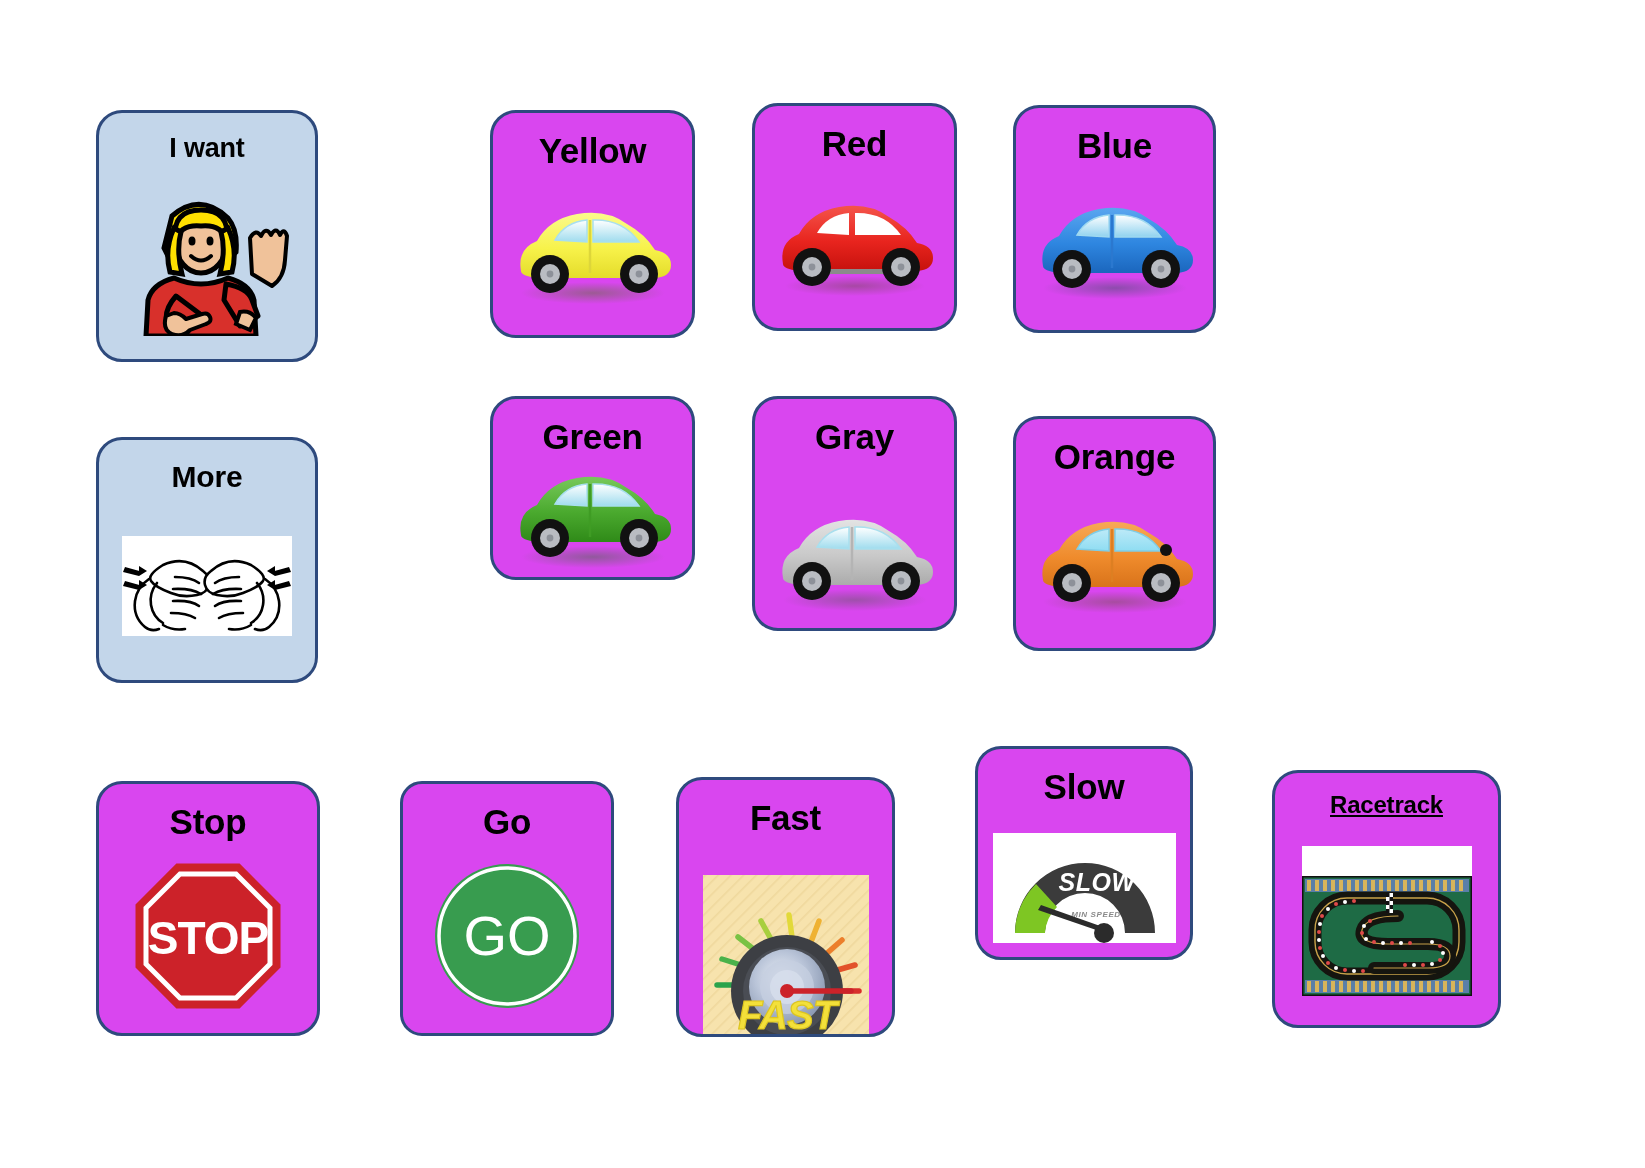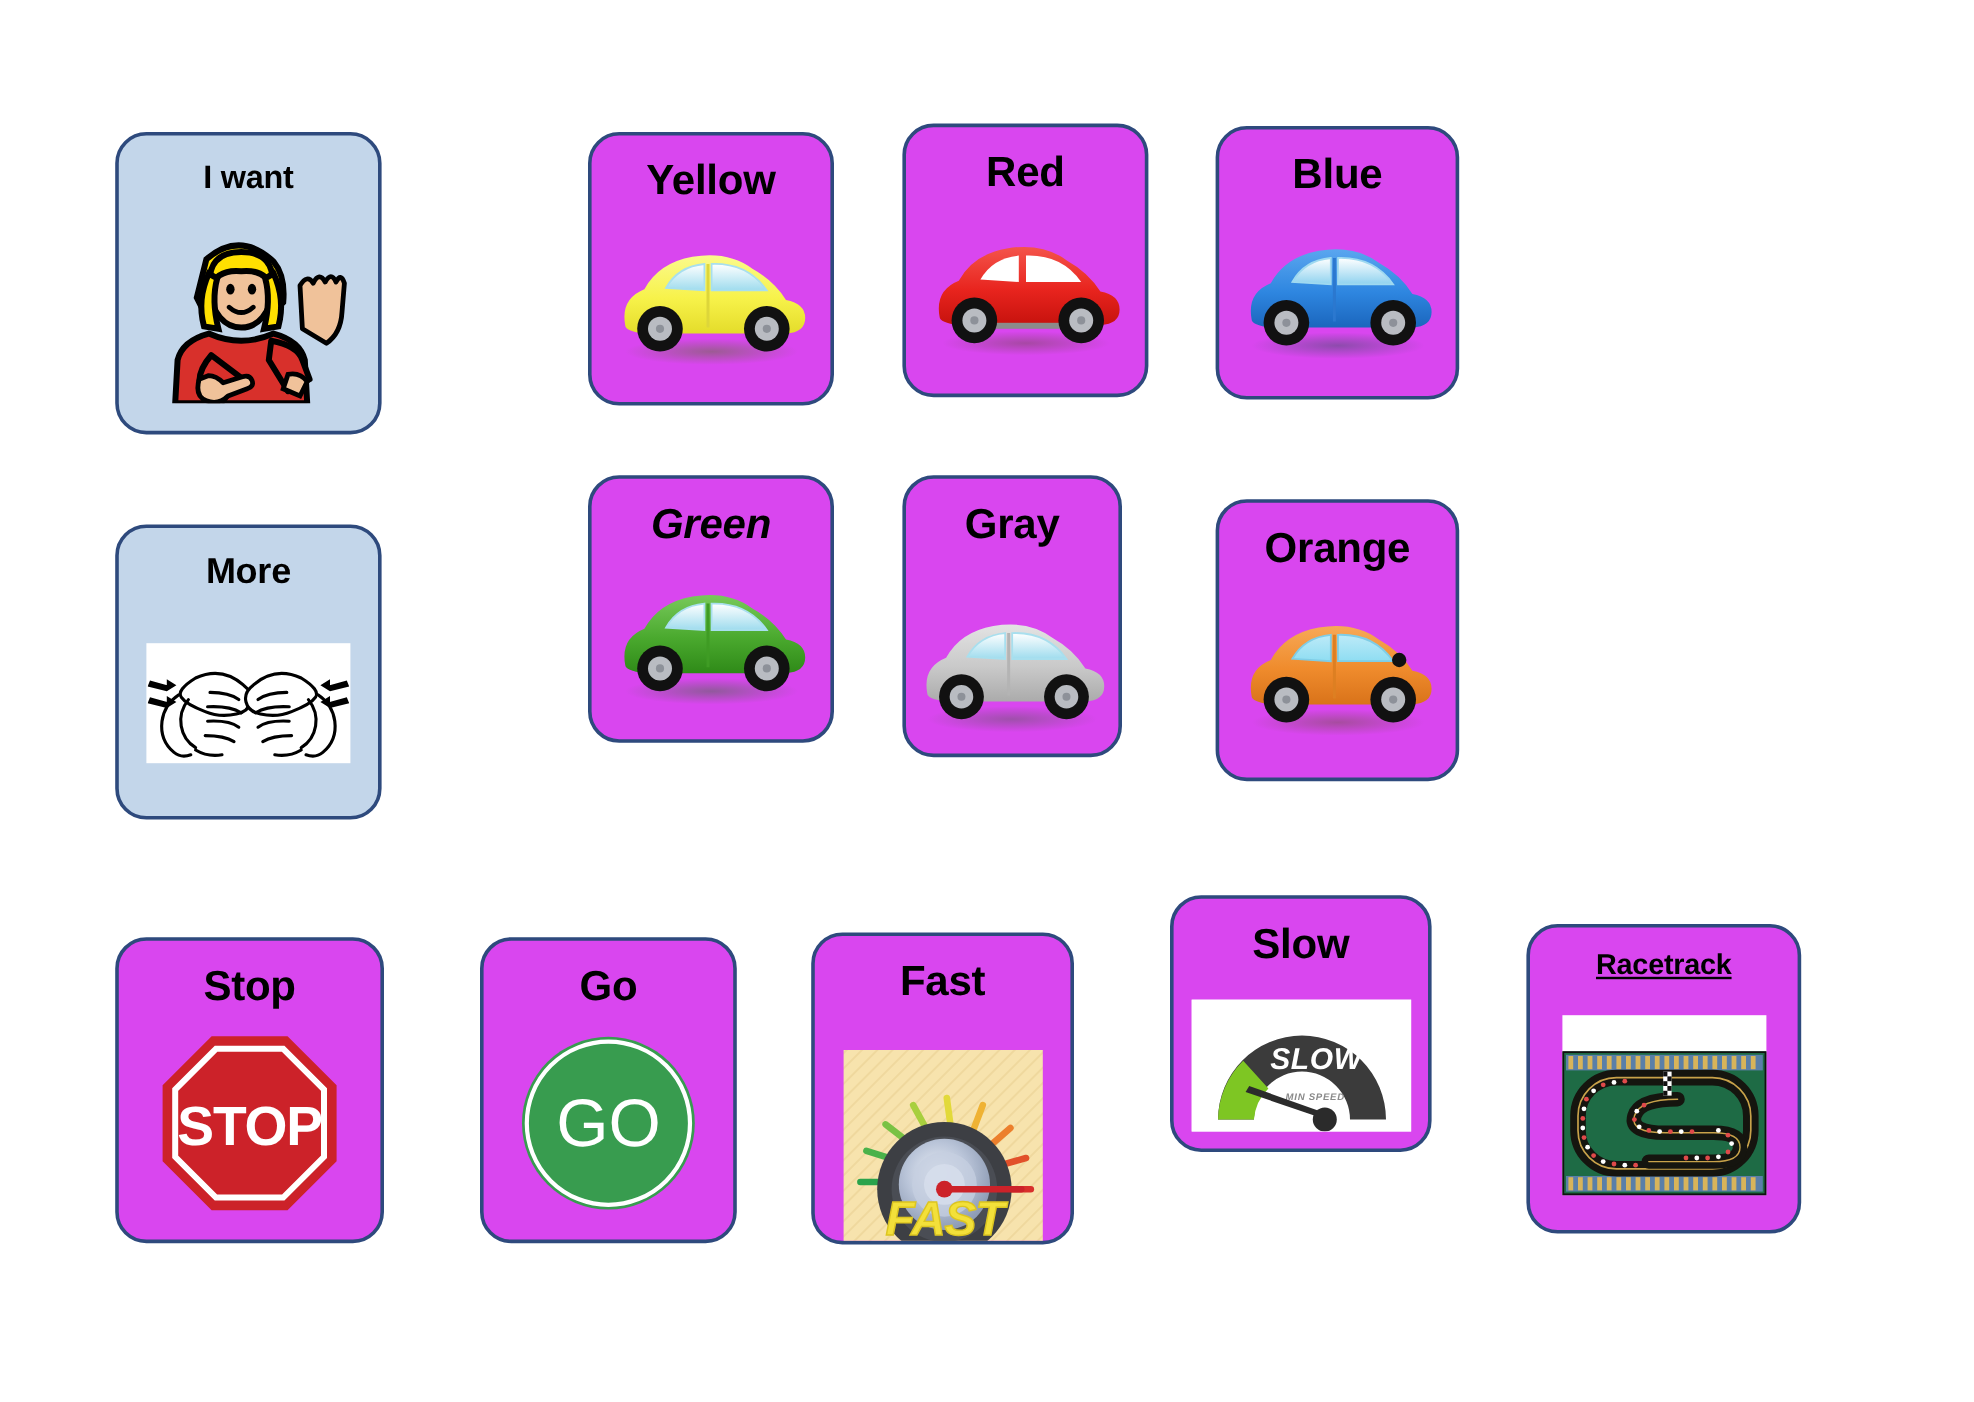--- a/index.html
+++ b/index.html
@@ -233,21 +233,21 @@
         <circle cx="47" cy="77" r="19" fill="#111"></circle>
           <circle cx="47" cy="77" r="10" fill="#b9bcc2"></circle>
         <circle cx="47" cy="77" r="3.4" fill="#8d9199"></circle>
         <circle cx="136" cy="77" r="19" fill="#111"></circle>
           <circle cx="136" cy="77" r="10" fill="#b9bcc2"></circle>
         <circle cx="136" cy="77" r="3.4" fill="#8d9199"></circle>
       </svg>
     </div>
   </div>
 
-  <div class="card tan" style="left:490px; top:396px; width:205px; height:223px;font-style:italic;">
+  <div class="card tan" style="left:490px; top:396px; width:205px; height:184px;">
     <div class="card-label">Green</div>
     <div class="art">
       <svg width="180" height="110" viewBox="0 0 180 110">
         <defs>
           <linearGradient id="gGbody" x1="0" y1="0" x2="0" y2="1">
             <stop offset="0%" stop-color="#78c95b"></stop>
               <stop offset="55%" stop-color="#4aa92e"></stop>
               <stop offset="100%" stop-color="#2f8a18"></stop>
           </linearGradient>
           <linearGradient id="gGglass" x1="0" y1="0" x2="0" y2="1">
@@ -267,21 +267,21 @@
         <circle cx="47" cy="77" r="19" fill="#111"></circle>
           <circle cx="47" cy="77" r="10" fill="#b9bcc2"></circle>
         <circle cx="47" cy="77" r="3.4" fill="#8d9199"></circle>
         <circle cx="136" cy="77" r="19" fill="#111"></circle>
           <circle cx="136" cy="77" r="10" fill="#b9bcc2"></circle>
         <circle cx="136" cy="77" r="3.4" fill="#8d9199"></circle>
       </svg>
     </div>
   </div>
 
-  <div class="card tan" style="left:752px; top:396px; width:183px; height:235px;gap:36px;">
+  <div class="card tan" style="left:752px; top:396px; width:205px; height:235px;gap:36px;">
     <div class="card-label">Gray</div>
     <div class="art">
       <svg width="180" height="110" viewBox="0 0 180 110">
         <defs>
           <linearGradient id="gGrbody" x1="0" y1="0" x2="0" y2="1">
             <stop offset="0%" stop-color="#e3e3e3"></stop>
               <stop offset="55%" stop-color="#c9c9c9"></stop>
               <stop offset="100%" stop-color="#ababab"></stop>
           </linearGradient>
           <linearGradient id="gGrglass" x1="0" y1="0" x2="0" y2="1">
@@ -347,21 +347,21 @@
     <div class="card-label">Stop</div>
     <div class="art">
       <svg width="150" height="150" viewBox="0 0 150 150">
         <polygon points="44,4 106,4 146,44 146,106 106,146 44,146 4,106 4,44" fill="#cc2229" stroke="#cc2229" stroke-width="3"></polygon>
         <polygon points="47,13 103,13 137,47 137,103 103,137 47,137 13,103 13,47" fill="none" stroke="#ffffff" stroke-width="5"></polygon>
         <text x="75" y="93" text-anchor="middle" fill="#ffffff" font-family="'Liberation Sans', sans-serif" font-size="46" font-weight="bold" letter-spacing="-1">STOP</text>
       </svg>
     </div>
   </div>
 
-  <div class="card tan" style="left:400px; top:781px; width:214px; height:255px;">
+  <div class="card tan" style="left:400px; top:781px; width:214px; height:255px;border-radius:22px;">
     <div class="card-label">Go</div>
     <div class="art">
       <svg width="148" height="148" viewBox="0 0 148 148">
         <circle cx="74" cy="74" r="72" fill="#389c4f"></circle>
         <circle cx="74" cy="74" r="68" fill="none" stroke="#ffffff" stroke-width="3.5"></circle>
         <text x="74" y="93" text-anchor="middle" fill="#ffffff" font-family="'Liberation Sans', sans-serif" font-size="56" font-weight="normal">GO</text>
       </svg>
     </div>
   </div>
 

